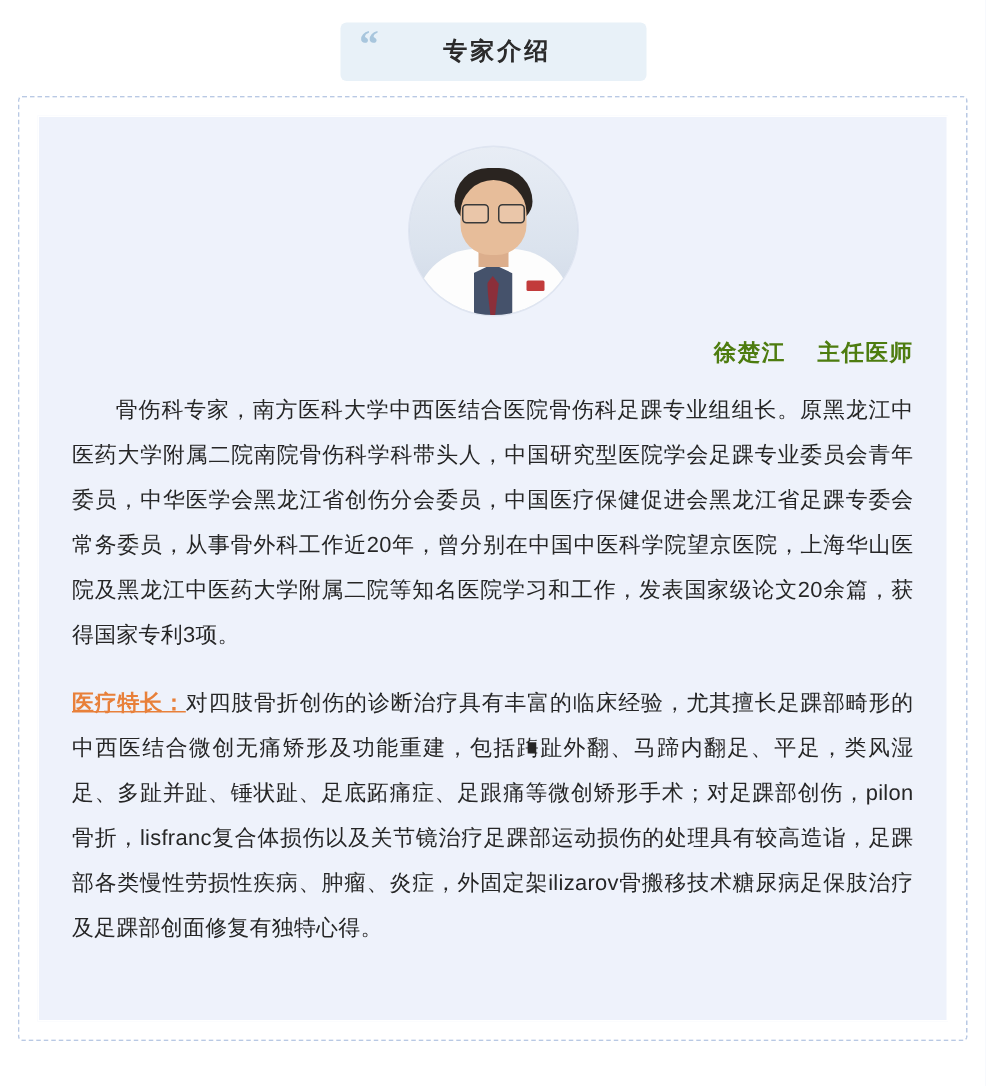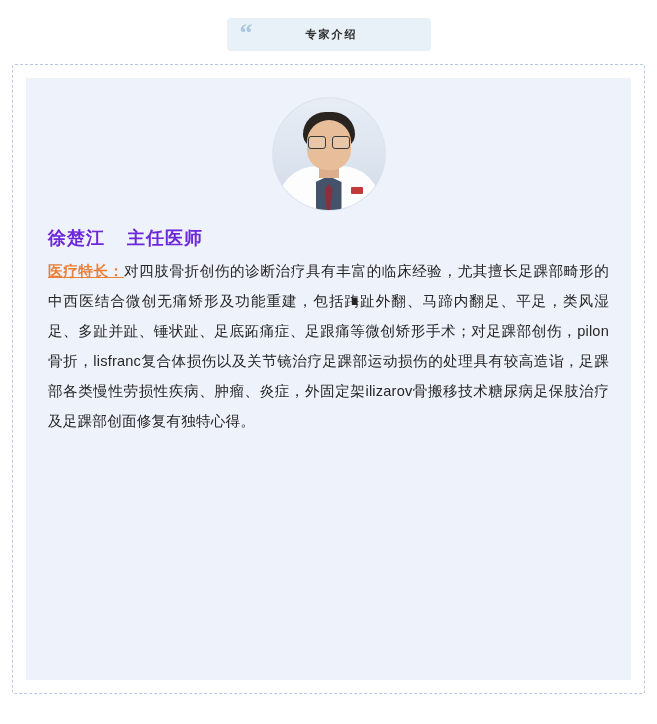--- a/index.html
+++ b/index.html
@@ -45,21 +45,21 @@
     position: absolute;
     left: 13px;
     top: 2px;
     color: #a8c6dd;
     font-size: 26px;
     font-weight: bold;
     font-family: "Liberation Serif", serif;
     line-height: 1;
   }
   .header-title {
-    font-size: 11px;
+    font-size: 16px;
     color: #2b2b2b;
     font-weight: bold;
     letter-spacing: 2px;
   }
 
   
   .card {
     position: relative;
     margin: 8px 12px 0 12px;
     border: 1px dashed #b9c9e4;
@@ -182,25 +182,25 @@
     right: 22px;
     bottom: 16px;
     width: 12px;
     height: 7px;
     background: #c23b3b;
     border-radius: 1px;
   }
 
   
   .name-line {
-    text-align: left;
+    text-align: right;
     margin-top: 16px;
-    font-size: 18px;
-    font-weight: bold;
-    color: #6d28d9;
+    font-size: 15px;
+    font-weight: bold;
+    color: #4d7c0f;
     letter-spacing: 1px;
   }
   .name-line .title-role {
     margin-left: 16px;
   }
 
   
   .bio {
     margin-top: 14px;
     font-size: 14.6px;
@@ -253,19 +253,20 @@
           <div class="p-glasses"></div>
           <div class="p-badge"></div>
         </div>
       </div>
 
       <div class="name-line">
         <span>徐楚江</span>
         <span class="title-role">主任医师</span>
       </div>
 
+      <p class="bio">骨伤科专家，南方医科大学中西医结合医院骨伤科足踝专业组组长。原黑龙江中医药大学附属二院南院骨伤科学科带头人，中国研究型医院学会足踝专业委员会青年委员，中华医学会黑龙江省创伤分会委员，中国医疗保健促进会黑龙江省足踝专委会常务委员，从事骨外科工作近20年，曾分别在中国中医科学院望京医院，上海华山医院及黑龙江中医药大学附属二院等知名医院学习和工作，发表国家级论文20余篇，获得国家专利3项。</p>
 
       <p class="specialty"><span class="specialty-label">医疗特长：</span><span>对四肢骨折创伤的诊断治疗具有丰富的临床经验，尤其擅长足踝部畸形的中西医结合微创无痛矫形及功能重建，包括踇趾外翻、马蹄内翻足、平足，类风湿足、多趾并趾、锤状趾、足底跖痛症、足跟痛等微创矫形手术；对足踝部创伤，pilon骨折，lisfranc复合体损伤以及关节镜治疗足踝部运动损伤的处理具有较高造诣，足踝部各类慢性劳损性疾病、肿瘤、炎症，外固定架ilizarov骨搬移技术糖尿病足保肢治疗及足踝部创面修复有独特心得。</span></p>
 
     </div>
   </div>
 
 </div>
 
 </body></html>

